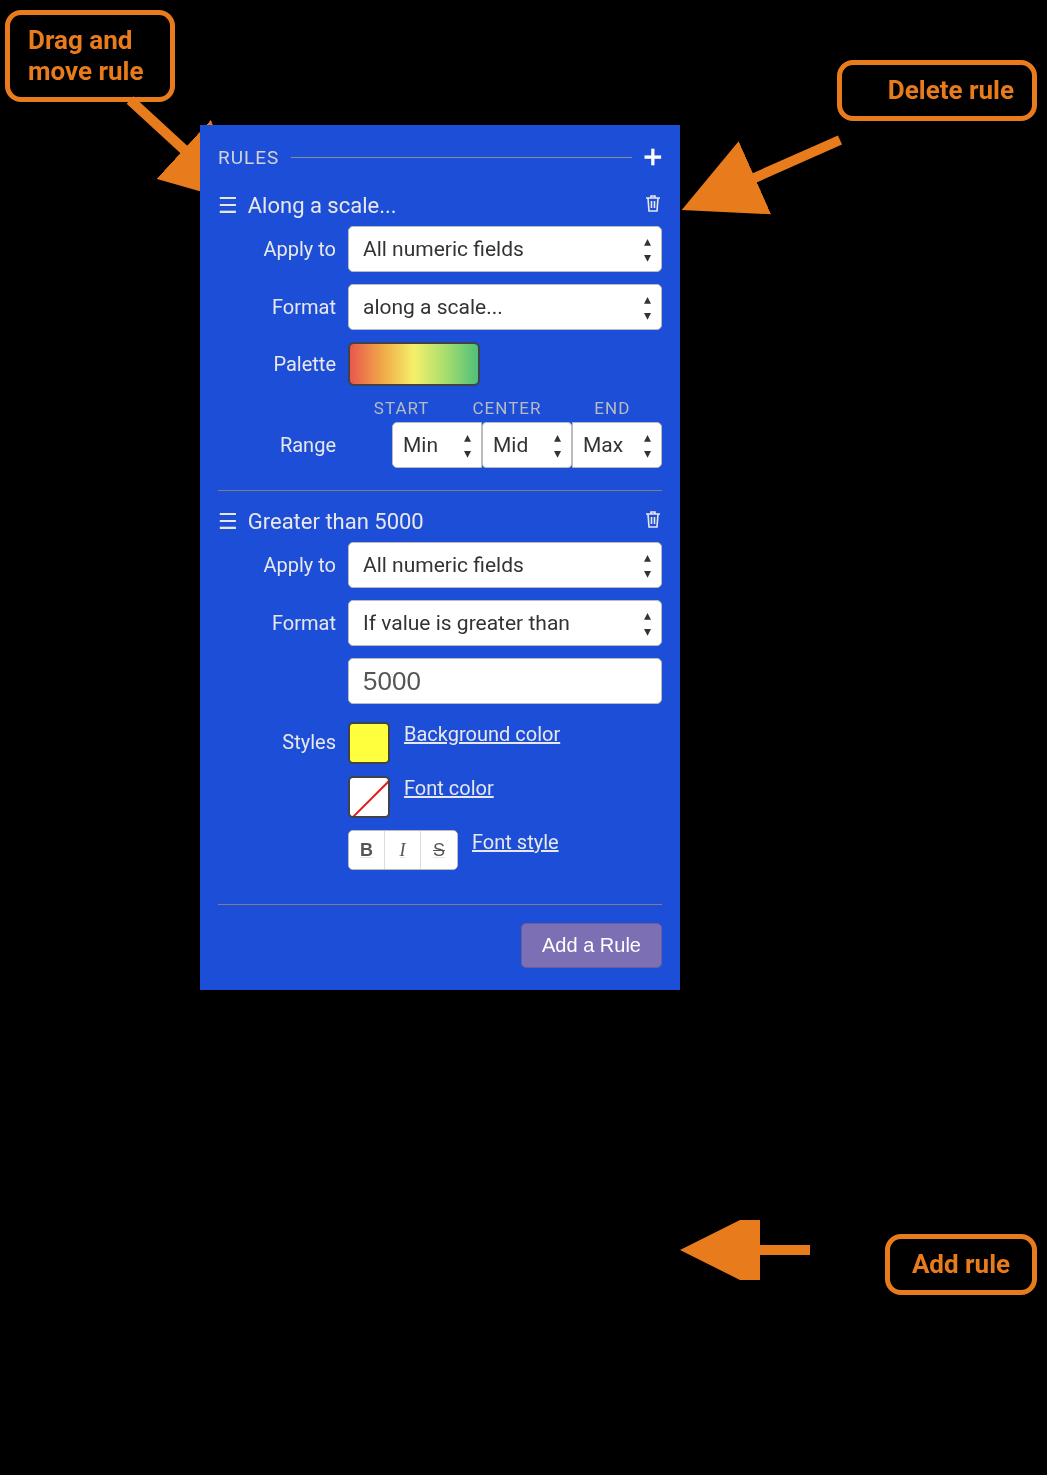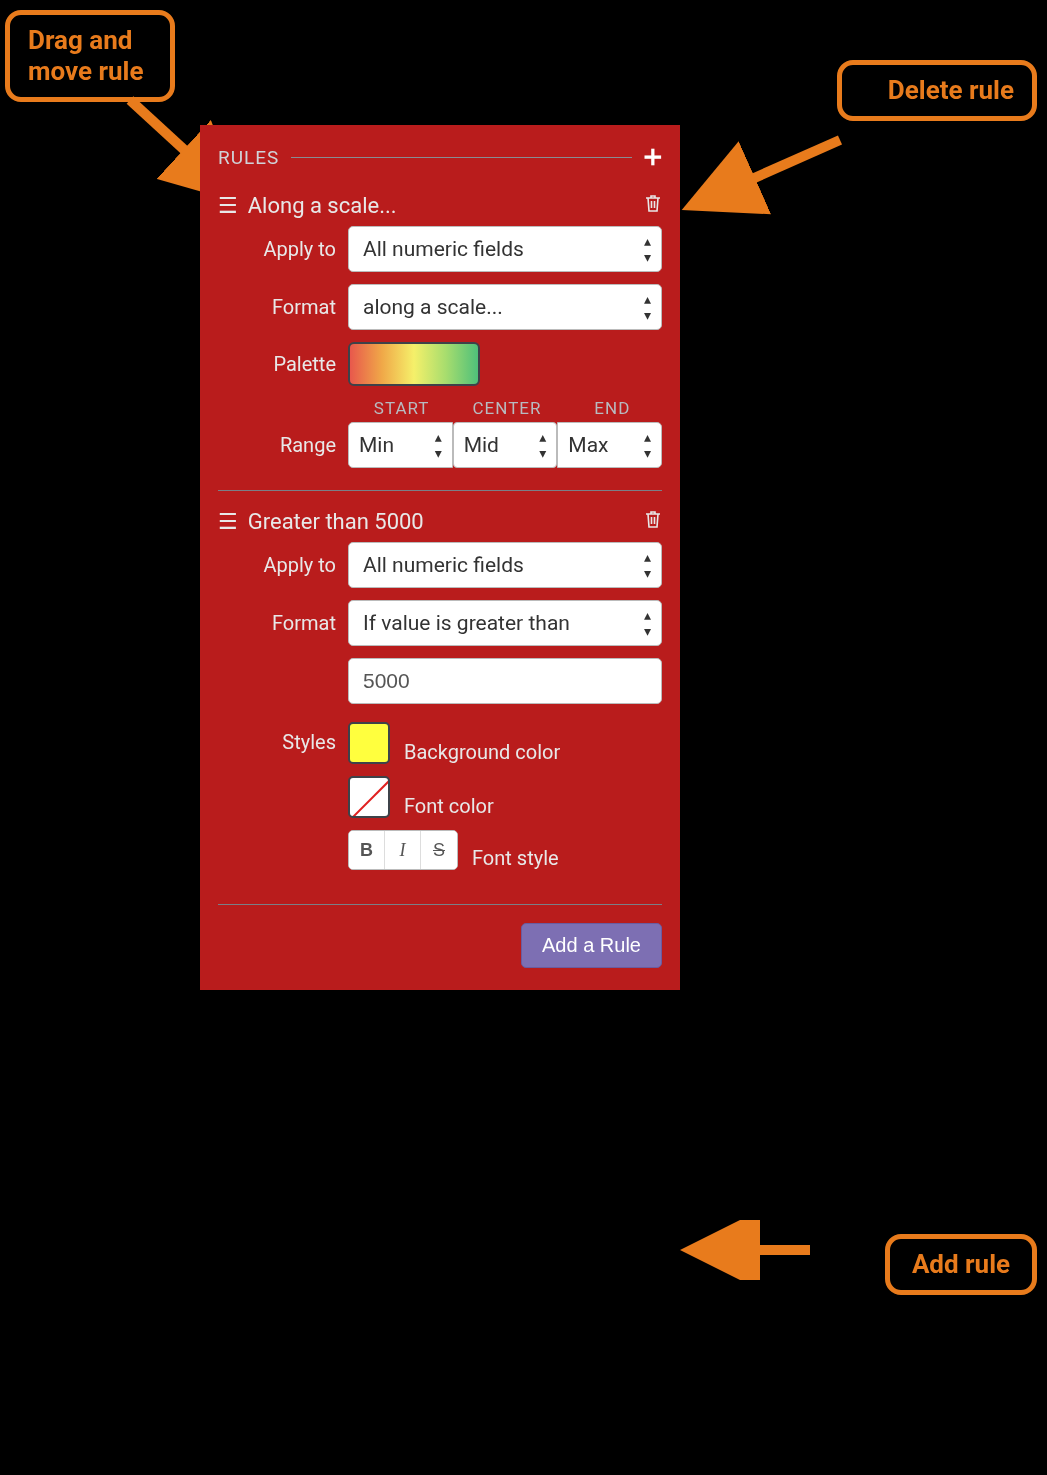--- a/index.html
+++ b/index.html
@@ -30,21 +30,21 @@
 
   
   .arrow-svg { position: absolute; pointer-events: none; }
 
   
   .panel {
     position: absolute;
     top: 125px;
     left: 200px;
     width: 480px;
-    background: #b91c1c;
+    background: #1d4ed8;
     padding: 18px 18px 22px 18px;
     color: #e8e8e8;
     font-size: 21px;
   }
 
   .section-header {
     display: flex;
     align-items: center;
     gap: 12px;
     margin-bottom: 14px;
@@ -125,21 +125,21 @@
     pointer-events:none;
   }
 
   .text-input {
     background: #fff;
     border: 1px solid #bbb;
     border-radius: 5px;
     height: 46px;
     padding: 0 14px;
     color: #555;
-    font-size: 21px;
+    font-size: 26px;
     width: 100%;
   }
 
   .palette-gradient {
     width: 132px;
     height: 44px;
     border-radius: 6px;
     border: 2px solid #3e4249;
     background: linear-gradient(90deg, #e8584c 0%, #f0a848 25%, #f5f06a 50%, #a7dd6e 75%, #4fc07a 100%);
     cursor:pointer;
@@ -191,21 +191,21 @@
     display: flex;
     gap: 0;
   }
   .range-selects .select-wrap {
     border-radius: 4px;
     flex: 1;
     min-width: 0;
     padding-left: 10px;
     padding-right: 26px;
   }
-  .range-selects .select-wrap:first-child { border-radius: 5px 0 0 5px; }
+  .range-selects .select-wrap:first-child { border-radius: 5px 0 0 5px; margin-left: 44px; }
   .range-selects .select-wrap:last-child { border-radius: 0 5px 5px 0; }
 
   .divider {
     height: 1px;
     background: #7a7f87;
     margin: 22px 0 10px 0;
   }
 
   .color-swatch {
     width: 42px;
@@ -223,21 +223,21 @@
   }
   .swatch-none::after {
     content: "";
     position: absolute;
     left: -6px; top: 50%;
     width: 56px; height: 2px;
     background: #e02020;
     transform: rotate(-45deg);
   }
 
-  .style-row { display:flex; align-items:flex-end; gap:14px; margin-bottom:12px; }
+  .style-row { display:flex; align-items:flex-start; gap:14px; margin-bottom:12px;text-decoration:underline; }
   .style-label { font-size:20px; }
 
   .font-style-group {
     display: flex;
     background: #fff;
     border: 1px solid #bbb;
     border-radius: 5px;
     overflow: hidden;
     height: 40px;
   }

